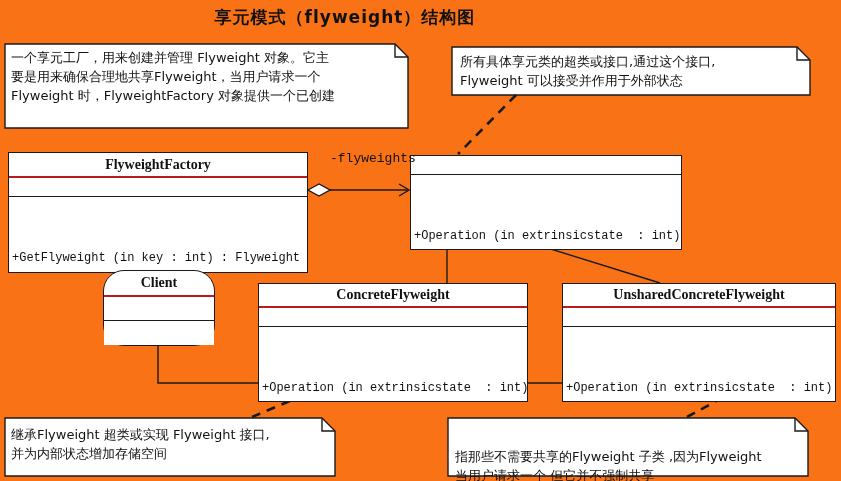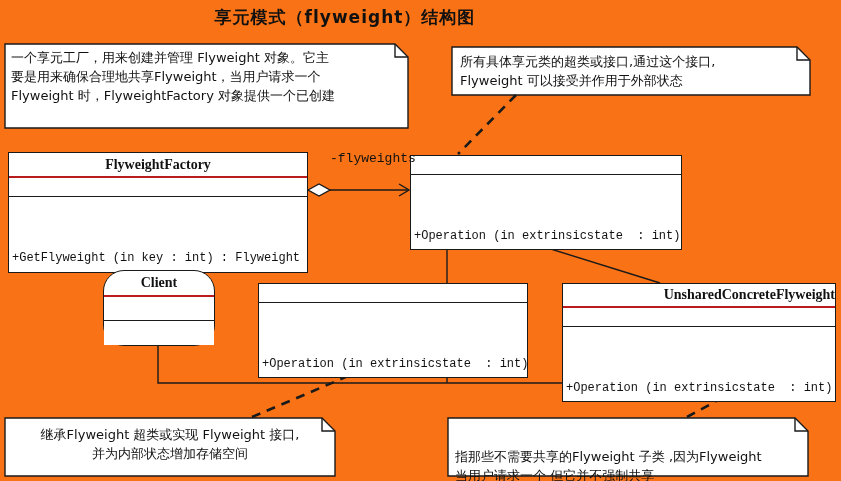--- a/index.html
+++ b/index.html
@@ -92,21 +92,21 @@
     <div>一个享元工厂，用来创建并管理 Flyweight 对象。它主</div>
     <div>要是用来确保合理地共享Flyweight，当用户请求一个</div>
     <div>Flyweight 时，FlyweightFactory 对象提供一个已创建</div>
   </div>
 
   <div class="note-text" style="left:460px; top:52px; width:345px;">
     <div>所有具体享元类的超类或接口,通过这个接口,</div>
     <div>Flyweight 可以接受并作用于外部状态</div>
   </div>
 
-  <div class="note-text" style="left:11px; top:425px; width:318px;text-align:center;">
+  <div class="note-text" style="left:11px; top:425px; width:318px;">
     <div>继承Flyweight 超类或实现 Flyweight 接口,</div>
     <div>并为内部状态增加存储空间</div>
   </div>
 
   <div class="note-text" style="left:455px; top:447px; width:348px;">
     <div>指那些不需要共享的Flyweight 子类 ,因为Flyweight</div>
     <div>当用户请求一个  但它并不强制共享</div>
   </div>
 
   <div class="uml-class" style="left:8px; top:152px; width:300px;">
@@ -122,23 +122,24 @@
 
   <div class="assoc-label" style="left:330px; top:151px;">-flyweights</div>
 
   <div class="uml-class" style="left:103px; top:270px; width:112px;border-radius:21px;">
     <div class="uml-title" style="height:24px; line-height:24px;">Client</div>
     <div class="uml-attrs" style="height:23px;"></div>
     <div class="uml-empty-last" style="height:24px;"></div>
   </div>
 
   <div class="uml-class" style="left:258px; top:283px; width:270px;">
+    <div class="uml-title" style="height:22px; line-height:22px;">ConcreteFlyweight</div>
     <div class="uml-attrs" style="height:18px;"></div>
     <div class="uml-methods" style="height:26px; line-height:26px;">+Operation (in extrinsicstate  : int)</div>
   </div>
 
   <div class="uml-class" style="left:562px; top:283px; width:274px;">
-    <div class="uml-title" style="height:22px; line-height:22px;text-align:right;">UnsharedConcreteFlyweight</div>
+    <div class="uml-title" style="height:22px; line-height:22px;">UnsharedConcreteFlyweight</div>
     <div class="uml-attrs" style="height:18px;"></div>
     <div class="uml-methods" style="height:26px; line-height:26px;">+Operation (in extrinsicstate  : int)</div>
   </div>
 
 </div>
 
 </body></html>

